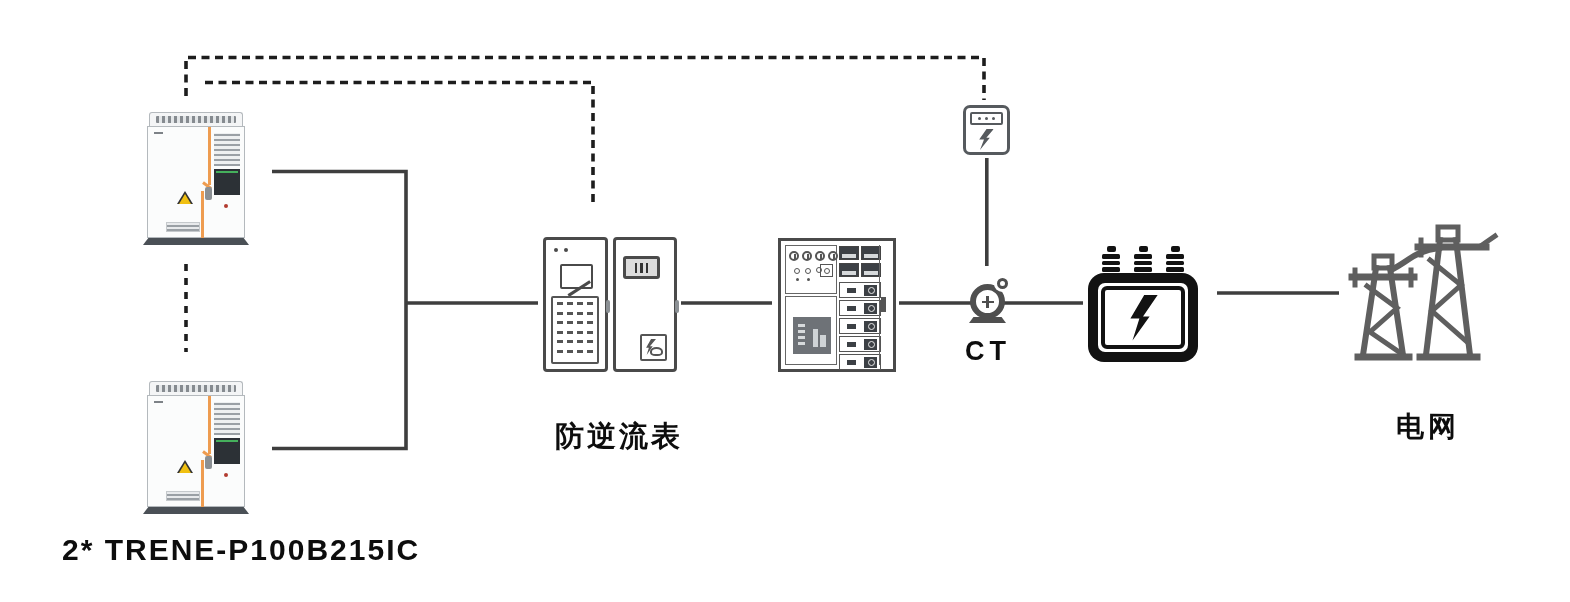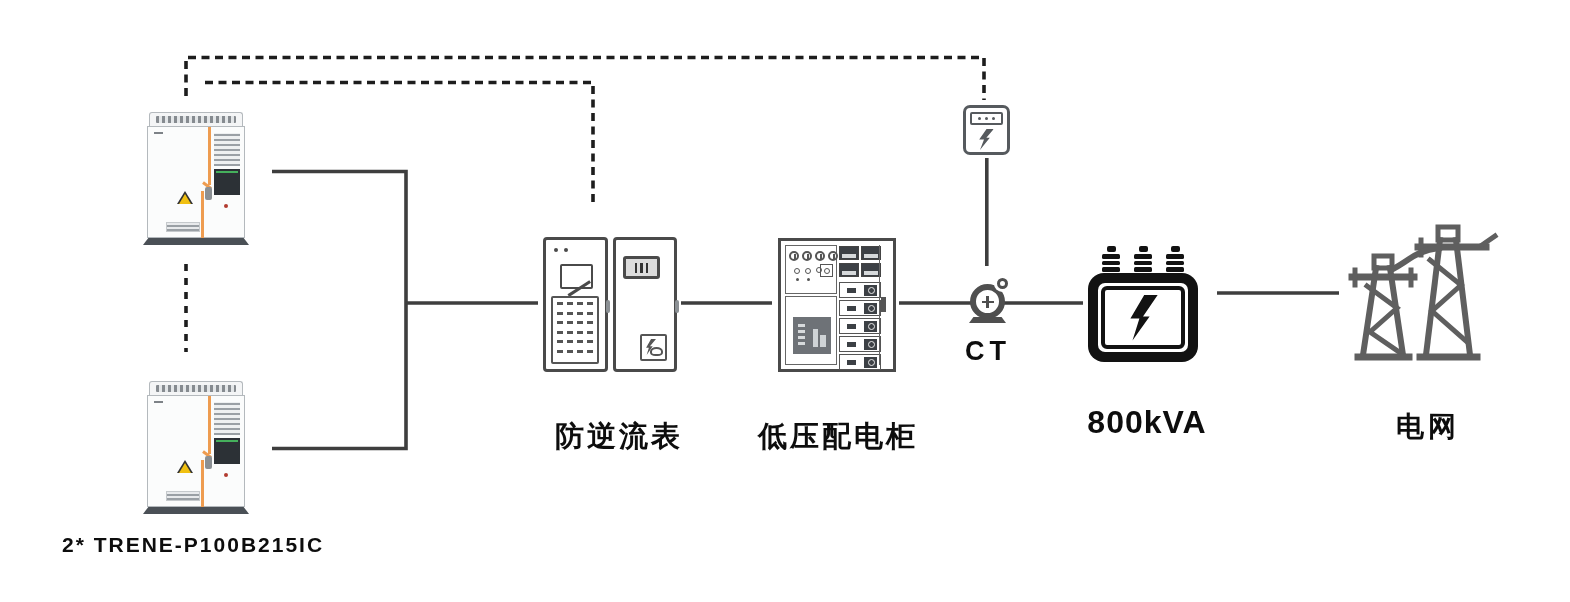--- a/index.html
+++ b/index.html
@@ -160,21 +160,21 @@
       <div class="handle"></div>
       <div class="reddot"></div>
       <div class="tri-out">
           <div class="tri-in"></div>
         </div>
       <div class="grille"></div>
     </div>
     <div class="bat-base"></div>
   </div>
 
-  <div class="label" style="left:62px;top:533px;font-size:21px;letter-spacing:2px">2* TRENE-P100B215IC</div>
+  <div class="label" style="left:62px;top:533px;font-size:30px;letter-spacing:2px">2* TRENE-P100B215IC</div>
 
   <div class="sd-box" style="left:543px;top:237px;width:65px;height:135px">
     <div class="sd-dots"></div>
     <div class="sd-display"></div>
     <div class="sd-vent">
       <div class="row"></div>
         <div class="row"></div>
         <div class="row"></div>
       <div class="row"></div>
         <div class="row"></div>
@@ -239,21 +239,20 @@
           <div class="p1"></div>
           <div class="p2"></div>
         </div>
       <div class="brkrow" style="top:109px">
           <div class="p1"></div>
           <div class="p2"></div>
         </div>
     </div>
     <div class="lv-strip"></div>
   </div>
-  <div class="label cn" style="left:748px;top:417px;width:180px">低压配电柜</div>
 
   <div class="meter">
     <div class="meter-band">
         <i></i>
         <i></i>
         <i></i>
       </div>
     <div class="meter-bolt"></div>
   </div>
 
@@ -288,21 +287,20 @@
     </div>
     <div class="tx-body">
       <div class="tx-inner">
           <div class="tx-inner2">
             <div class="tx-bolt"></div>
           </div>
         </div>
     </div>
   </div>
   <div class="label" style="left:1082px;top:404px;width:130px;font-size:32px;letter-spacing:1px;text-align:center;line-height:37px">
-    <span style="display:block">800kVA</span>
   </div>
 
   <svg class="abs" style="left:1345px;top:218px" width="156" height="146" viewBox="0 0 156 146">
     <g stroke="var(--tower)" fill="none" stroke-linecap="square">
 
       <rect x="29" y="38" width="18" height="12" stroke-width="5"></rect>
       <path d="M31,50 L18,137" stroke-width="6"></path>
       <path d="M45,50 L58,137" stroke-width="6"></path>
       <path d="M7,59 H69" stroke-width="7"></path>
       <path d="M10,52 V67 M66,52 V67" stroke-width="5"></path>

